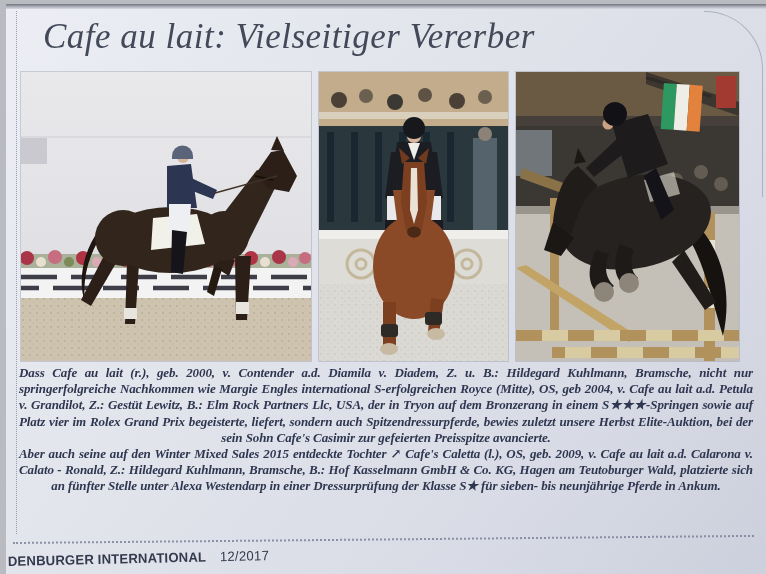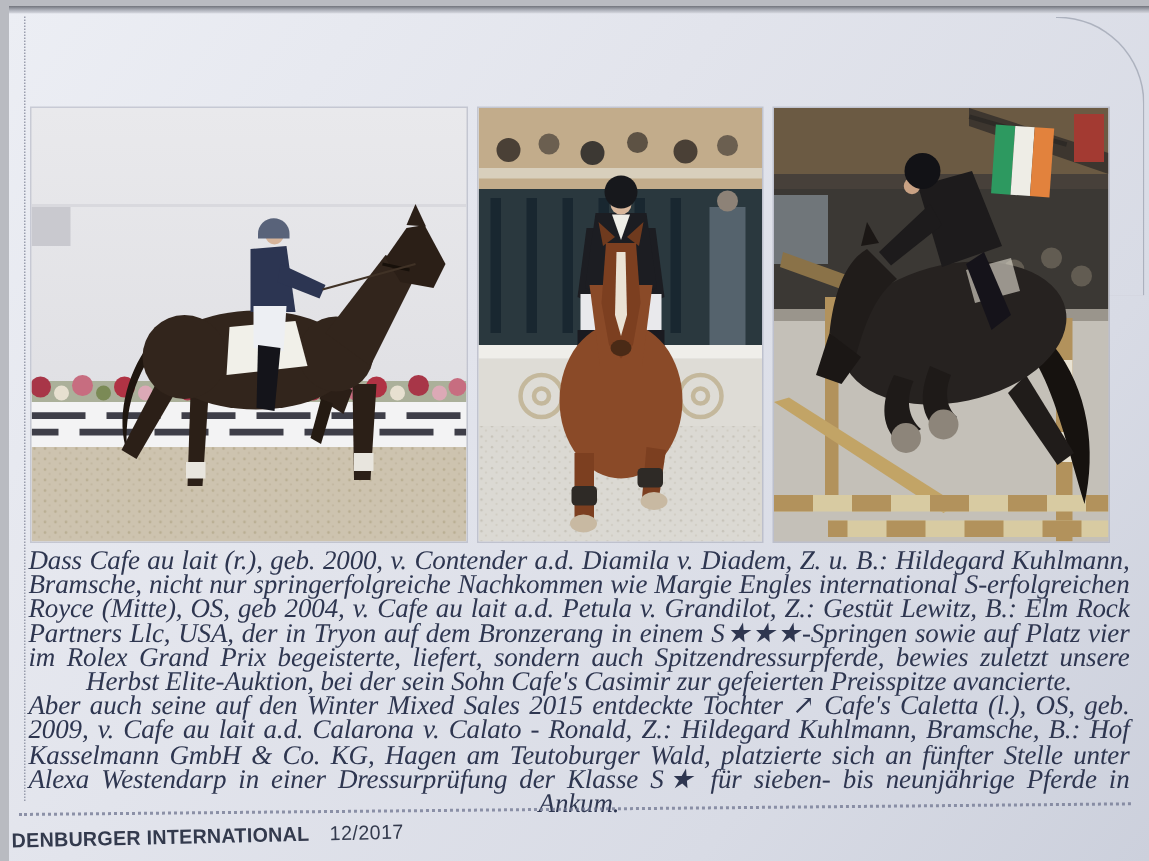--- a/index.html
+++ b/index.html
@@ -43,22 +43,22 @@
   }
   .photo svg{display:block;width:100%;height:100%;}
   .ph-left{width:290px;}
   .ph-mid{width:189px;}
   .ph-right{width:223px;}
   .article{
     position:absolute;left:13px;right:13px;top:361px;
     color:#2e3650;
   }
   .article p{
-    margin:0;font-style:italic;font-size:18px;line-height:16.2px;
-    text-align:justify;text-align-last:center;letter-spacing:-0.1px;
+    margin:0;font-style:italic;font-size:13px;line-height:16.2px;
+    text-align:justify;text-align-last:center;letter-spacing:-0.1px;font-weight:bold;
   }
   .dotted-rule{
     position:absolute;left:7px;right:12px;top:538px;height:0;
     border-top:2px dotted #6f7590;opacity:.75;
     transform:rotate(-0.55deg);transform-origin:left center;
   }
   .footer{
     position:absolute;left:2px;top:548px;white-space:nowrap;
     font-family:"Liberation Sans","DejaVu Sans",sans-serif;
     color:#333a4d;
@@ -68,20 +68,21 @@
   .footer .issue{font-weight:normal;font-size:13.5px;margin-left:14px;letter-spacing:.3px;}
 </style>
 </head>
 <body>
 
 <div class="page">
   <div class="page-top-edge"></div>
   <div class="page-curl"></div>
   <div class="print-frame"></div>
 
+  <h1 class="page-title">Cafe au lait: Vielseitiger Vererber</h1>
 
   <div class="photo-row">
 
     <figure class="photo ph-left">
       <svg viewBox="0 0 290 289">
         <defs>
           <linearGradient id="wall1" x1="0" y1="0" x2="0" y2="1">
             <stop offset="0" stop-color="#e9e9ec"></stop>
               <stop offset="1" stop-color="#e0e0e4"></stop>
           </linearGradient>

